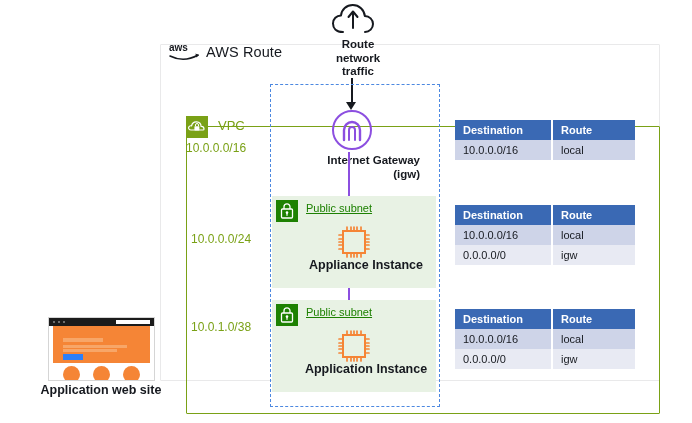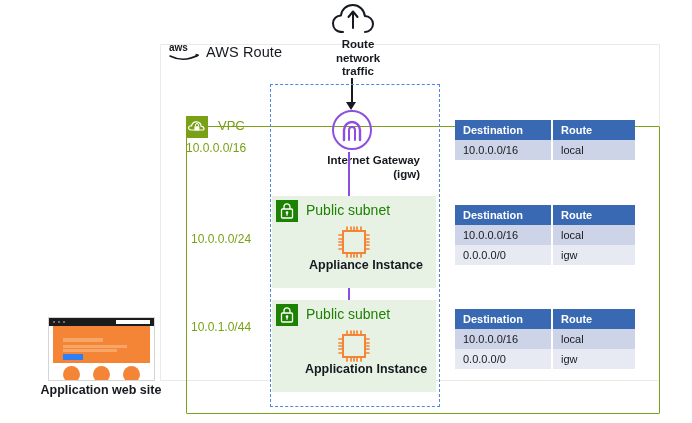--- a/index.html
+++ b/index.html
@@ -52,22 +52,23 @@
   .igw-line{white-space:nowrap;}
 
   
   .subnet{
     position:absolute;background:#e8f2e4;border:0;
   }
   #subnet-1{left:272px;top:196px;width:164px;height:92px;}
   #subnet-2{left:272px;top:300px;width:164px;height:92px;}
   .subnet-icon{position:absolute;left:4px;top:4px;width:22px;height:22px;background:#1d8102;}
   .subnet-title{
-    position:absolute;left:34px;top:6px;font-size:14px;color:#1d8102;font-weight:400;
+    position:absolute;left:34px;top:6px;font-size:11px;color:#1d8102;font-weight:400;
     white-space:nowrap;
+    text-decoration:underline;
   }
   .instance-icon{position:absolute;left:50%;margin-left:-19px;top:28px;width:38px;height:36px;}
   .instance-label{
     position:absolute;left:0;width:188px;top:62px;text-align:center;
     font-size:12.5px;font-weight:700;color:#16191f;white-space:nowrap;
   }
   #subnet-cidr-1{left:191px;top:232px;font-size:12px;color:#7aa116;}
   #subnet-cidr-2{left:191px;top:320px;font-size:12px;color:#7aa116;}
 
   
@@ -259,21 +260,21 @@
         <line x1="30" y1="11" x2="34" y2="11"></line>
           <line x1="30" y1="15" x2="34" y2="15"></line>
         <line x1="30" y1="18" x2="34" y2="18"></line>
           <line x1="30" y1="21" x2="34" y2="21"></line>
         <line x1="30" y1="25" x2="34" y2="25"></line>
       </g>
     </svg>
   </div>
   <div class="instance-label">Application Instance</div>
 </div>
-<div class="abs" id="subnet-cidr-2">10.0.1.0/44</div>
+<div class="abs" id="subnet-cidr-2">10.0.1.0/38</div>
 
 <table class="route-table" id="route-table-1">
   <thead>
     <tr>
       <th class="col-dest">Destination</th>
       <th>Route</th>
     </tr>
   </thead>
   <tbody>
     <tr class="row-a">

